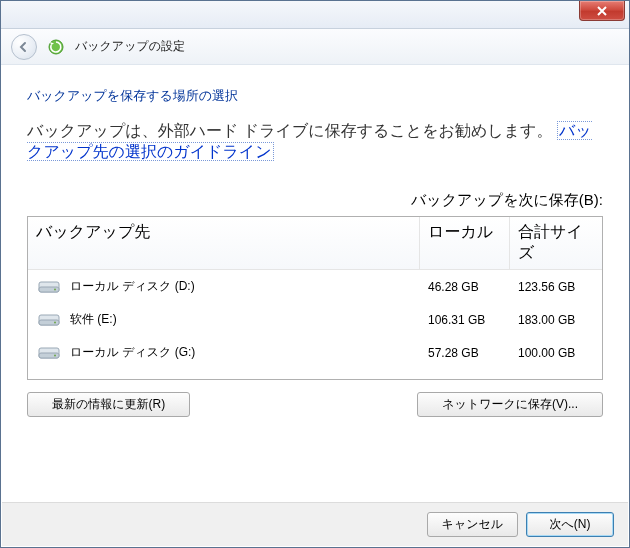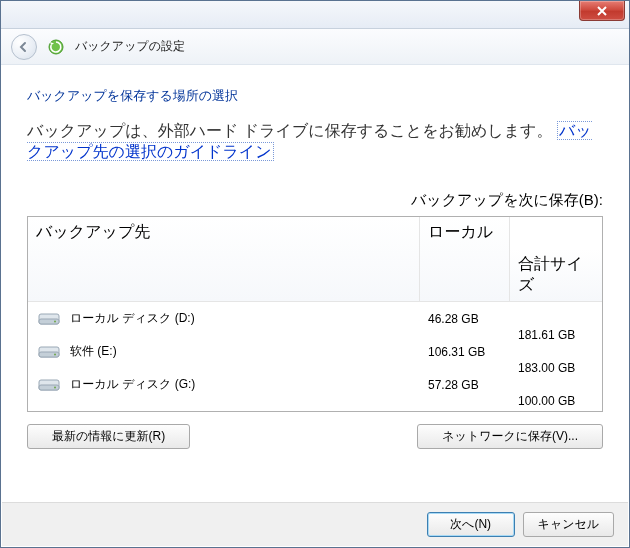--- a/index.html
+++ b/index.html
@@ -33,21 +33,21 @@
 
   .list-label { font-size: 15px; margin-bottom: 6px; text-align: right; }
 
   .table-wrap { border: 1px solid #b0b0b0; background: #fff; }
   .thead { display: flex; background: #fff; border-bottom: 1px solid #e5e5e5; }
   .th { font-size: 16px; padding: 5px 8px; border-right: 1px solid #e5e5e5;
     background: linear-gradient(to bottom, #ffffff 0%, #f6f8fb 100%); }
   .th:last-child { border-right: none; }
   .col-dest { flex: 1 1 auto; }
   .col-free { width: 90px; }
-  .col-total { width: 92px; margin-top: 32px; }
+  .col-total { width: 92px; }
 
   .tbody { }
   .tr { display: flex; align-items: center; height: 33px; font-size: 12px; }
   .tr.selected { background: #f2f2f2; }
   .td { padding: 0 8px; }
   .td.col-dest { flex: 1 1 auto; display: flex; align-items: center; gap: 10px; padding-left: 10px; }
   .td.col-free { width: 90px; }
   .td.col-total { width: 92px; }
   .drive-icon { width: 22px; height: 16px; }
   .tbody-spacer { height: 10px; }
@@ -113,21 +113,21 @@
           <div class="tr">
             <div class="td col-dest">
               <span class="drive-icon"><svg viewBox="0 0 22 16">
                   <rect x="1" y="3" width="20" height="10" rx="2" fill="#dfe6ec" stroke="#9aa8b5"></rect>
                   <rect x="1" y="8" width="20" height="5" rx="2" fill="#c4cfd8" stroke="#9aa8b5"></rect>
                   <circle cx="17" cy="10.5" r="1" fill="#6fa74c"></circle>
                 </svg></span>
               <span>ローカル ディスク (D:)</span>
             </div>
             <div class="td col-free">46.28 GB</div>
-            <div class="td col-total">181.61 GB</div>
+            <div class="td col-total">123.56 GB</div>
           </div>
           <div class="tr">
             <div class="td col-dest">
               <span class="drive-icon"><svg viewBox="0 0 22 16">
                   <rect x="1" y="3" width="20" height="10" rx="2" fill="#dfe6ec" stroke="#9aa8b5"></rect>
                   <rect x="1" y="8" width="20" height="5" rx="2" fill="#c4cfd8" stroke="#9aa8b5"></rect>
                   <circle cx="17" cy="10.5" r="1" fill="#6fa74c"></circle>
                 </svg></span>
               <span>软件 (E:)</span>
             </div>
@@ -150,17 +150,17 @@
       <div class="tbody-spacer"></div>
     </div>
 
     <div class="btn-row">
       <button class="btn">最新の情報に更新(R)</button>
       <button class="btn" style="min-width:172px">ネットワークに保存(V)...</button>
     </div>
   </div>
 
   <div class="footer">
+    <button class="btn">キャンセル</button>
     <button class="btn primary">次へ(N)</button>
-    <button class="btn">キャンセル</button>
   </div>
 
 </div>
 
 </body></html>

